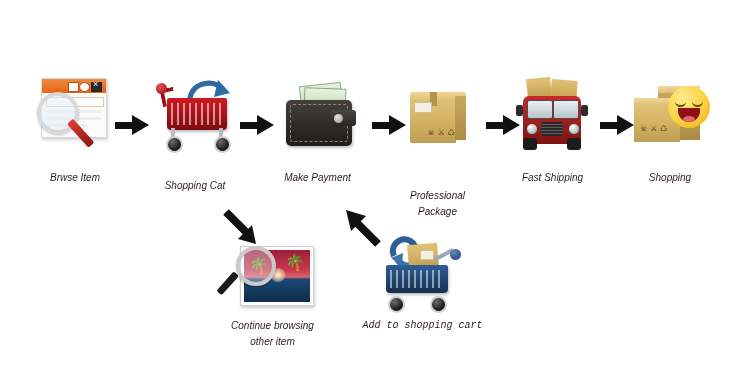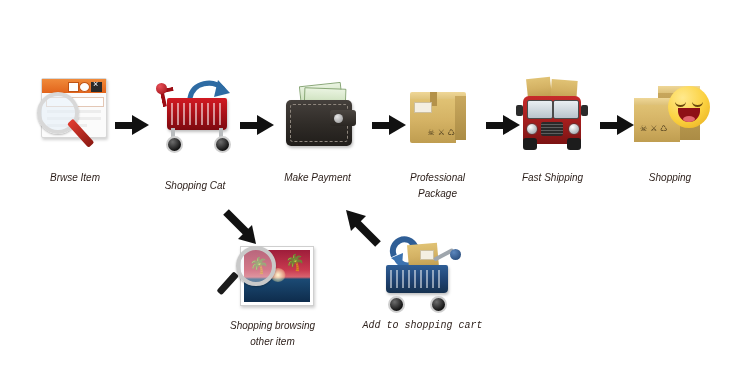--- a/index.html
+++ b/index.html
@@ -381,21 +381,21 @@
 
   <div class="step" style="left:385px; top:72px; width:105px;">
     <div class="art" style="width:96px; height:92px;">
       <div class="box-top" style="left:20px; top:20px; width:56px; height:8px; border-radius:2px 2px 0 0;"></div>
       <div class="box" style="left:20px; top:27px; width:46px; height:44px; border-radius:0 0 0 2px;"></div>
       <div class="box-side" style="left:65px; top:24px; width:11px; height:44px;"></div>
       <div class="box-seam" style="left:40px; top:20px; width:7px; height:14px;"></div>
       <div class="box-label" style="left:24px; top:30px; width:16px; height:9px;"></div>
       <div class="box-sym" style="left:38px; top:56px;">☠⚔♺</div>
     </div>
-    <div class="caption" style="margin-top:6px;">Professional
+    <div class="caption" style="margin-top:24px;">Professional
 Package</div>
   </div>
 
   <div class="arrow-r" style="left:486px; top:115px;"></div>
 
   <div class="step" style="left:500px; top:72px; width:105px;">
     <div class="art" style="width:96px; height:92px;">
 
       <div class="box" style="left:22px; top:6px; width:24px; height:20px; transform:rotate(-6deg);"></div>
       <div class="box" style="left:46px; top:8px; width:26px; height:20px; transform:rotate(4deg);"></div>
@@ -450,21 +450,21 @@
           <div class="palm" style="left:42px; top:5px;">🌴</div>
           <div style="position:absolute; left:26px; top:18px; width:16px; height:14px; border-radius:50%;
                       background:radial-gradient(circle,#fff7d0 0%, rgba(255,240,170,.4) 60%, transparent 75%);"></div>
         </div>
       </div>
       <div class="magnifier" style="left:18px; top:14px; width:32px; height:32px; border:4px solid #c9c9c9;
                   background:rgba(235,240,248,.35); box-shadow:0 1px 2px rgba(0,0,0,.3);"></div>
       <div style="position:absolute; left:14px; top:44px; width:7px; height:26px; background:#1b1b1b;
                   transform:rotate(42deg); transform-origin:top right; border-radius:2px;"></div>
     </div>
-    <div class="caption" style="margin-top:4px;">Shopping browsing
+    <div class="caption" style="margin-top:4px;">Continue browsing
 other item</div>
   </div>
 
   <div class="step" style="left:355px; top:232px; width:135px;">
     <div class="art" style="width:110px; height:82px;">
 
       <svg width="36" height="32" style="position:absolute; left:20px; top:4px;" class="swirl">
         <path d="M6 20 A11 11 0 0 1 27 10" stroke="#2f5e96" stroke-width="6" fill="none"></path>
         <polygon points="22,3 33,11 21,16" fill="#2f5e96"></polygon>
         <path d="M30 12 A11 11 0 0 1 9 23" stroke="#3b72b0" stroke-width="6" fill="none"></path>

